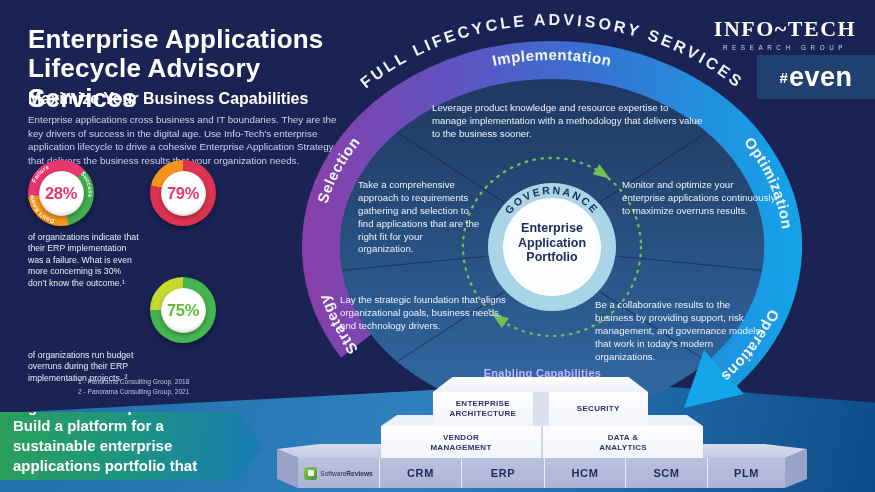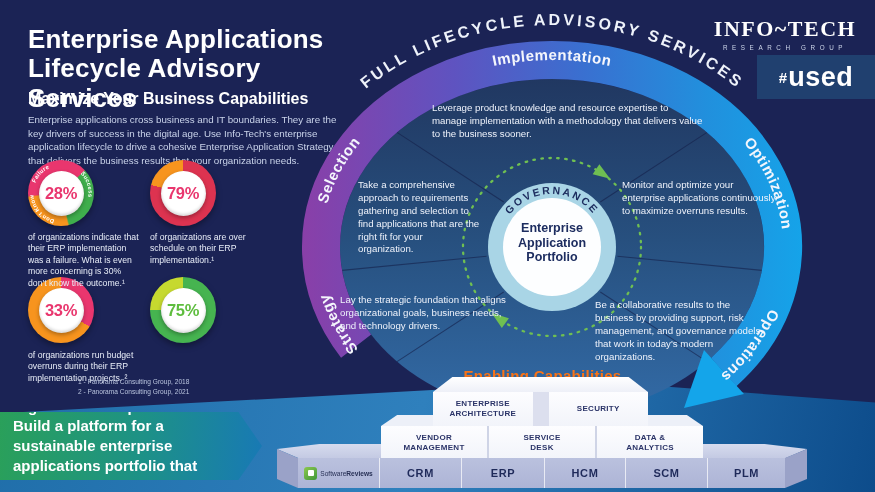--- a/index.html
+++ b/index.html
@@ -48,21 +48,21 @@
   .callout p{margin:0;padding:6px 30px 6px 13px;font-size:15px;font-weight:700;line-height:1.32;color:#ffffff;}
 
   
   svg.wheel{position:absolute;left:0;top:0;pointer-events:none;}
   svg text{font-family:"Liberation Sans",sans-serif;}
   .q-text{font-size:9.7px;line-height:1.33;color:#eef2fb;}
   .center-label{left:509px;top:221px;width:86px;text-align:center;font-size:12.5px;line-height:1.16;
       font-weight:600;color:#1d2d60;}
 
   
-  .enabling-title{left:420px;top:367px;width:245px;text-align:center;font-size:15px;font-weight:700;color:#f97316;letter-spacing:.3px;}
+  .enabling-title{left:420px;top:367px;width:245px;text-align:center;font-size:11px;font-weight:700;color:#c4b5fd;letter-spacing:.3px;}
   .tier2-top{left:433px;top:377px;width:215px;height:15px;background:linear-gradient(180deg,#ffffff,#eef0f8);
       clip-path:polygon(9% 0,91% 0,100% 100%,0 100%);}
   .tier1-top{left:381px;top:415px;width:322px;height:11px;background:#edf0f8;
       clip-path:polygon(5% 0,95% 0,100% 100%,0 100%);}
   .tier2{left:433px;top:392px;width:215px;height:34px;display:flex;background:#dcdfee;column-gap:16px;}
   .tier1{left:381px;top:426px;width:322px;height:33px;display:flex;background:#cfd4e6;column-gap:2px;}
   .block{flex:1;background:linear-gradient(180deg,#fdfdff,#f2f4fa);display:flex;align-items:center;justify-content:center;text-align:center;}
   .block span{display:block;font-size:8px;font-weight:700;color:#2b3468;line-height:1.25;letter-spacing:.3px;}
   .w75{max-width:75px;} .w50{max-width:50px;} .w62{max-width:62px;}
   .base-top{left:277px;top:444px;width:530px;height:14px;background:linear-gradient(180deg,#d6dbee,#c4cae3);
@@ -91,46 +91,40 @@
   <div class="abs title">Enterprise Applications Lifecycle Advisory Services</div>
   <div class="abs subtitle">Maximize Your Business Capabilities</div>
   <div class="abs intro">Enterprise applications cross business and IT boundaries. They are the key drivers of success in the digital age. Use Info-Tech's enterprise application lifecycle to drive a cohesive Enterprise Application Strategy that delivers the business results that your organization needs.</div>
 
   <div class="abs brand">
     <div class="brand-name">INFO~TECH</div>
     <div class="brand-sub">RESEARCH GROUP</div>
   </div>
   <div class="abs itrg-box">
     <span class="itrg-hash">#</span>
-    <span class="itrg-text">used</span>
+    <span class="itrg-text">even</span>
   </div>
 
   <div class="abs donut d1" style="left:28px;top:160px;">
     <div class="hole">
       <span class="pct pct-pink">28%</span>
     </div>
   </div>
   <div class="abs donut d2" style="left:150px;top:160px;">
     <div class="hole">
       <span class="pct pct-pink">79%</span>
     </div>
   </div>
-  <div class="abs donut d3" style="left:28px;top:277px;">
-    <div class="hole">
-      <span class="pct pct-pink">33%</span>
-    </div>
-  </div>
   <div class="abs donut d4" style="left:150px;top:277px;">
     <div class="hole">
       <span class="pct pct-green">75%</span>
     </div>
   </div>
 
   <div class="abs caption" style="left:28px;top:232px;width:112px;">of organizations indicate that their ERP implementation was a failure. What is even more concerning is 30% don't know the outcome.¹</div>
-  <div class="abs caption" style="left:150px;top:232px;width:108px;">of organizations are over schedule on their ERP implementation.¹</div>
   <div class="abs caption" style="left:28px;top:350px;width:112px;">of organizations run budget overruns during their ERP implementation projects. ²</div>
 
   <div class="abs footnotes">
     <div>1 - Panorama Consulting Group, 2018</div>
     <div>2 - Panorama Consulting Group, 2021</div>
   </div>
 
   <div class="abs callout">
     <p>Enterprise Applications underpin every aspect of an organization's operations. Build a platform for a sustainable enterprise applications portfolio that enables the key processes that drive the strategy of the organization.</p>
   </div>
@@ -225,23 +219,20 @@
   <div class="abs base-top"></div>
   <div class="abs cap cap-left"></div>
   <div class="abs cap cap-right"></div>
 
   <div class="abs tier1-top"></div>
   <div class="abs tier1">
     <div class="block">
         <span class="w75">VENDOR MANAGEMENT</span>
       </div>
     <div class="block">
-        <span class="w50">SERVICE DESK</span>
-      </div>
-    <div class="block">
         <span class="w62">DATA &amp; ANALYTICS</span>
       </div>
   </div>
 
   <div class="abs tier2-top"></div>
   <div class="abs tier2">
     <div class="block">
         <span class="w75">ENTERPRISE ARCHITECTURE</span>
       </div>
     <div class="block">

